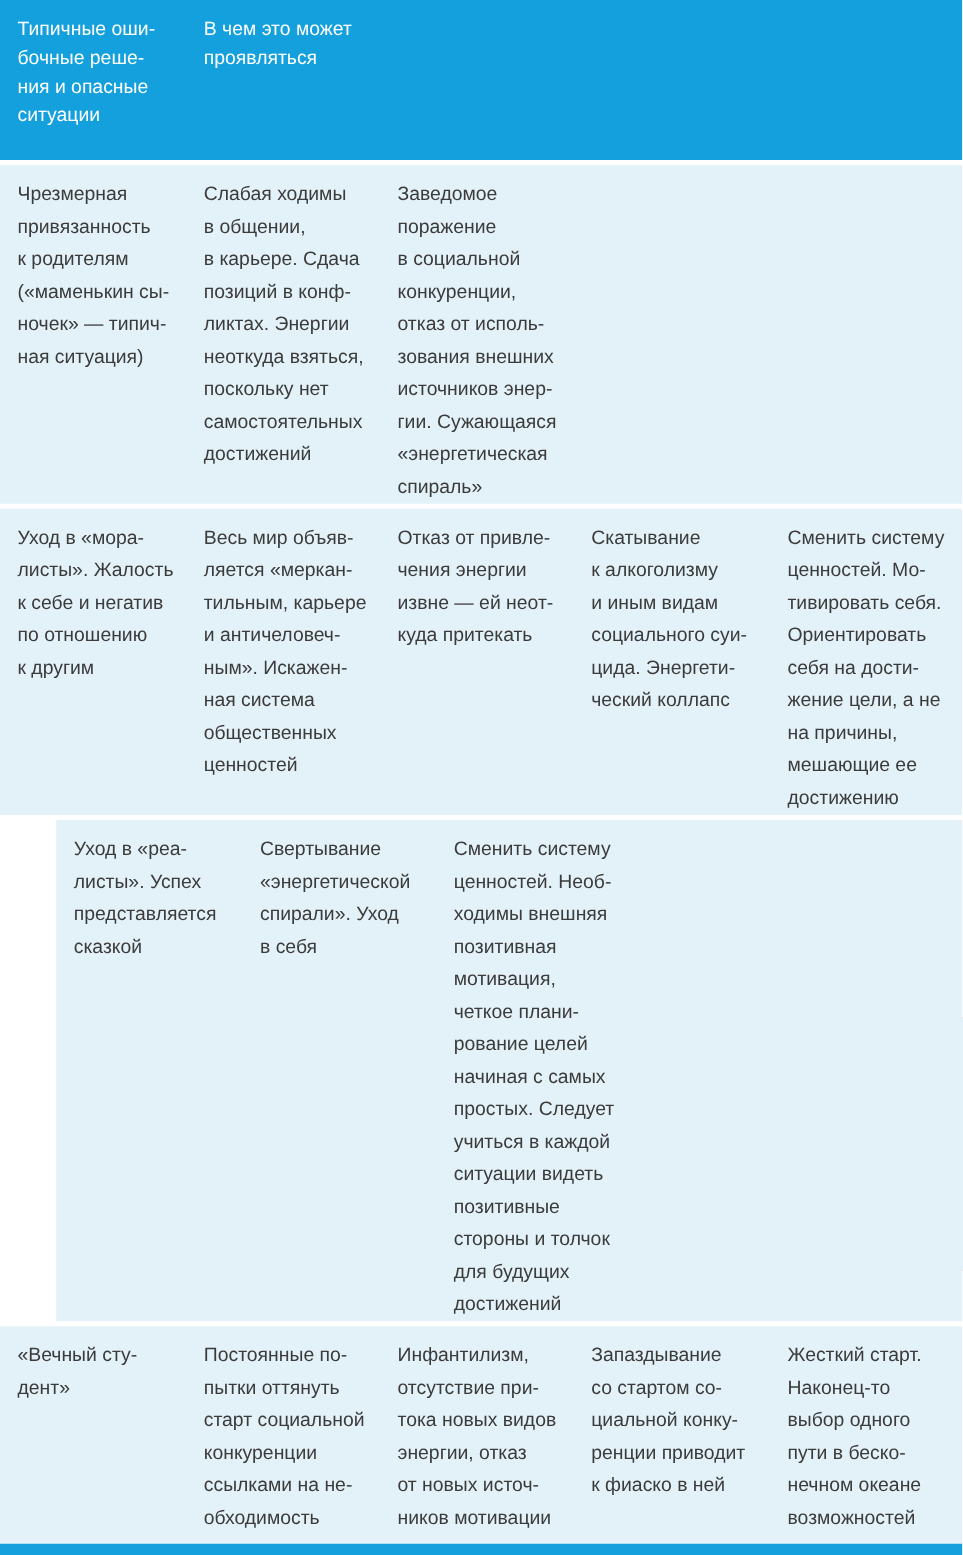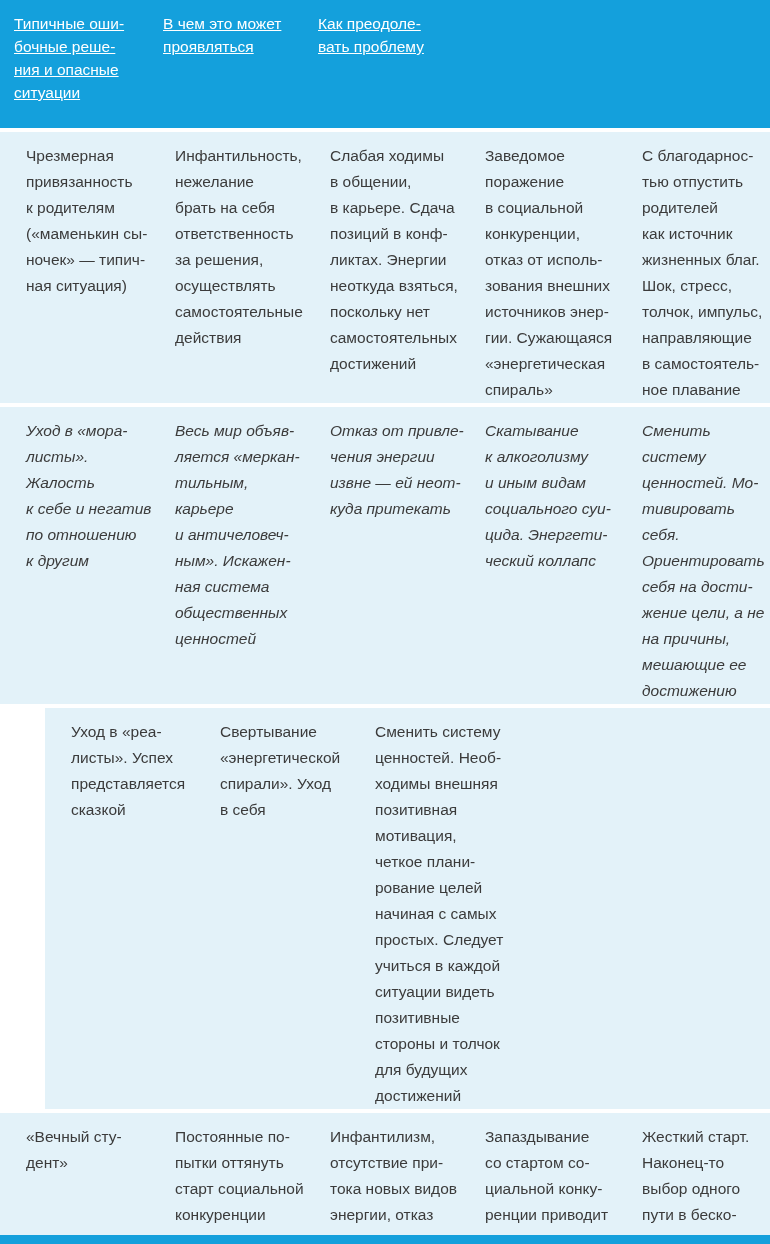--- a/index.html
+++ b/index.html
@@ -26,37 +26,35 @@
     min-height: 128px;
     margin-bottom: 4px;
   }
   .thead .cell {
     color: #ffffff;
     font-size: 15.5px;
     line-height: 23px;
     padding: 12px 8px 0 14px;
     white-space: pre-line;
     box-sizing: border-box;
-    text-decoration: underline;
   }
   .tbody-row {
     background: #E3F2F9;
     margin-bottom: 4px;
-    padding-left: 12px;
   }
   .tbody-row .cell {
     color: #3B3B3B;
     font-size: 15.5px;
     line-height: 26px;
     padding: 11px 6px 0 14px;
     white-space: pre-line;
     box-sizing: border-box;
   }
   .row-1 { min-height: 235px; }
-  .row-2 { min-height: 216px; font-style: italic; }
+  .row-2 { min-height: 216px; }
   .row-3 { min-height: 355px; margin-left: 45px; }
   .row-4 { min-height: 285px; margin-bottom: 0; }
   .bottom-strip {
     width: 770px;
     height: 9px;
     background: #14A0DC;
     position: absolute;
     bottom: 0;
     left: 0;
   }
@@ -66,68 +64,48 @@
 
 <div class="page">
 
   <div class="grid-row thead">
     <div class="cell">Типичные оши-
 бочные реше-
 ния и опасные
 ситуации</div>
     <div class="cell">В чем это может
 проявляться</div>
-    <div class="cell">Как преодоле-
-вать проблему</div>
   </div>
 
   <div class="grid-row tbody-row row-1">
     <div class="cell">Чрезмерная
 привязанность
 к родителям
 («маменькин сы-
 ночек» — типич-
 ная ситуация)</div>
-    <div class="cell">Инфантильность,
-нежелание
-брать на себя
-ответственность
-за решения,
-осуществлять
-самостоятельные
-действия</div>
     <div class="cell">Слабая ходимы
 в общении,
 в карьере. Сдача
 позиций в конф-
 ликтах. Энергии
 неоткуда взяться,
 поскольку нет
 самостоятельных
 достижений</div>
     <div class="cell">Заведомое
 поражение
 в социальной
 конкуренции,
 отказ от исполь-
 зования внешних
 источников энер-
 гии. Сужающаяся
 «энергетическая
 спираль»</div>
-    <div class="cell">С благодарнос-
-тью отпустить
-родителей
-как источник
-жизненных благ.
-Шок, стресс,
-толчок, импульс,
-направляющие
-в самостоятель-
-ное плавание</div>
   </div>
 
   <div class="grid-row tbody-row row-2">
     <div class="cell">Уход в «мора-
 листы». Жалость
 к себе и негатив
 по отношению
 к другим</div>
     <div class="cell">Весь мир объяв-
 ляется «меркан-

